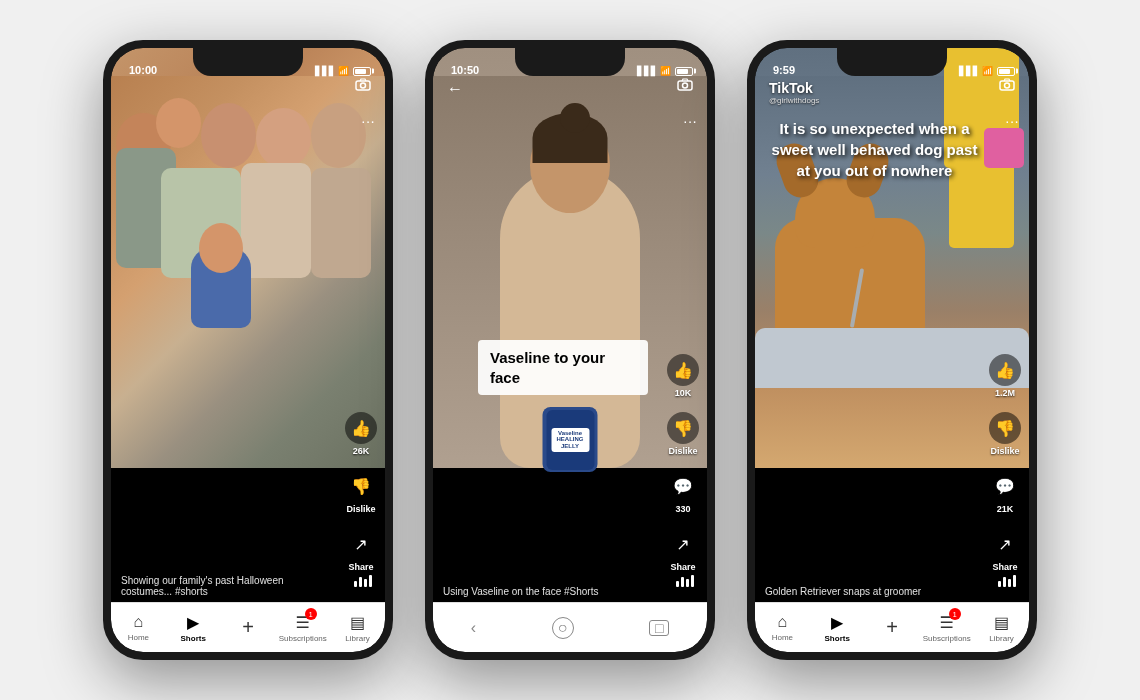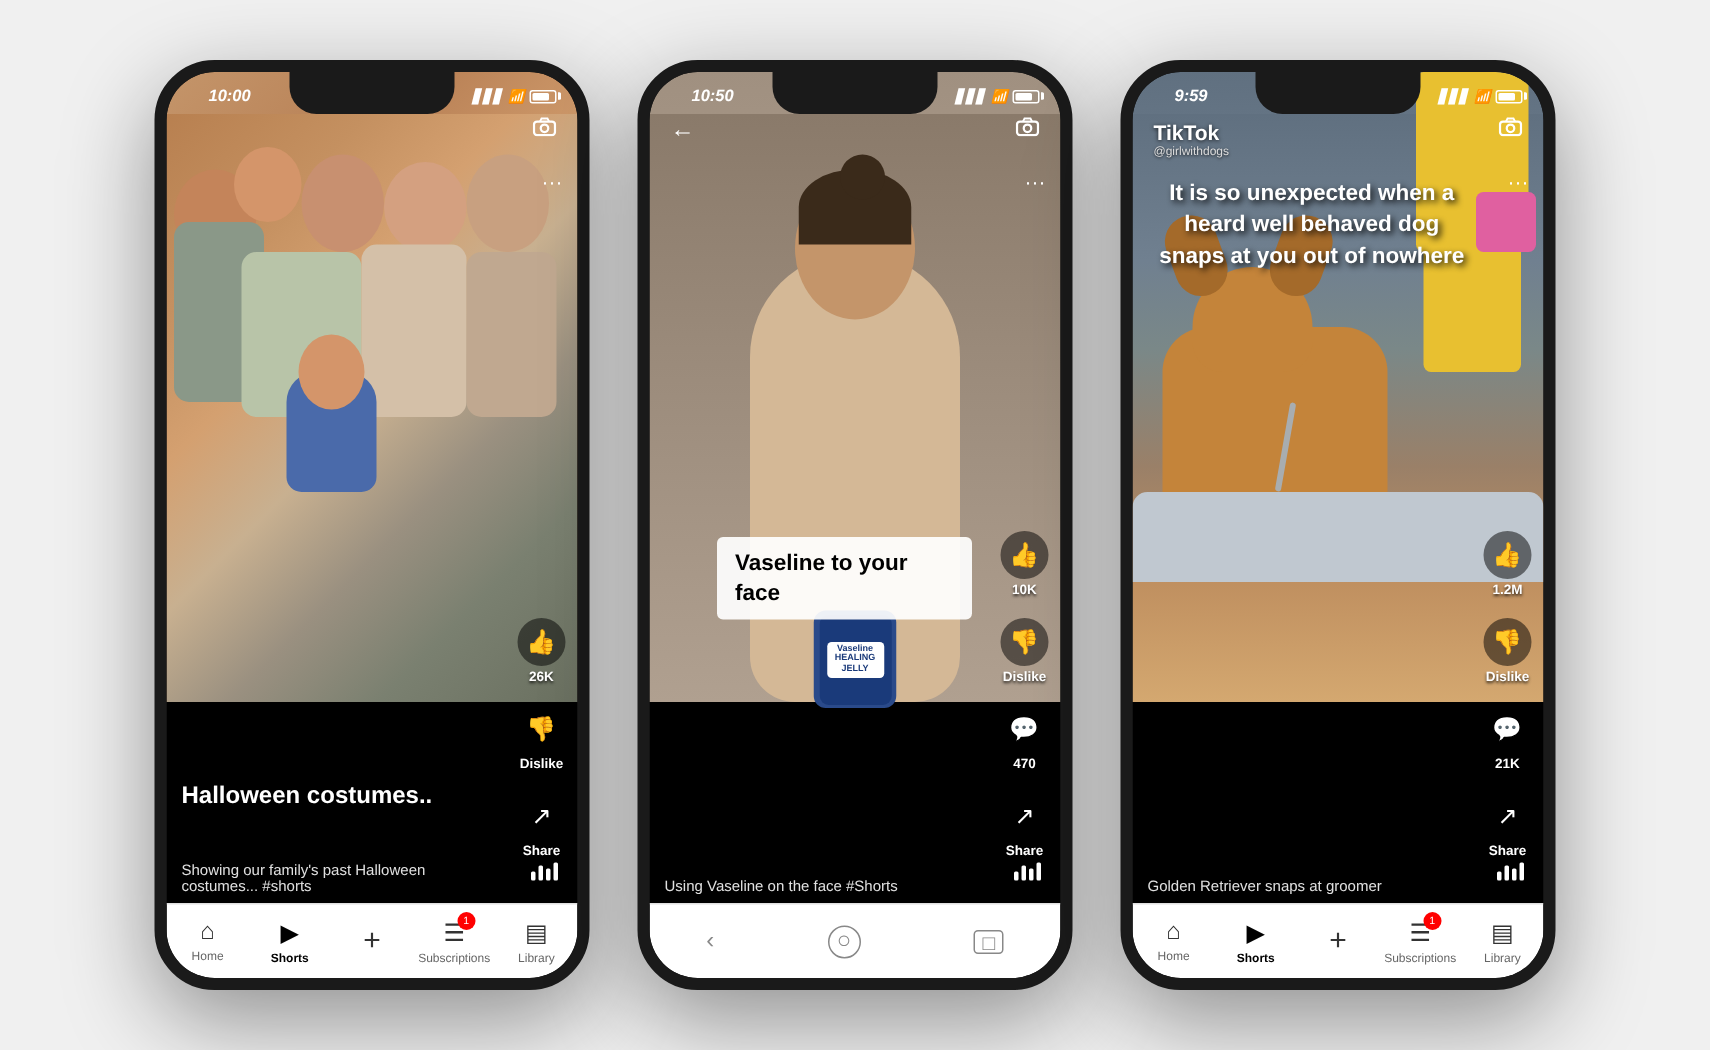--- a/index.html
+++ b/index.html
@@ -46,29 +46,28 @@
       height: 100%;
       background: #000;
       border-radius: 32px;
       overflow: hidden;
       position: relative;
     }
     
     .status-bar {
       position: absolute;
       top: 0;
-      left: 14px;
+      left: 4px;
       right: 0;
       height: 28px;
       display: flex;
-      align-items: center;
+      align-items: flex-end;
       justify-content: space-between;
       padding: 4px 14px 0;
       z-index: 15;
-      font-style: italic;
     }
     .status-time {
       color: #fff;
       font-size: 11px;
       font-weight: 600;
     }
     .status-icons {
       display: flex;
       align-items: center;
       gap: 3px;
@@ -426,21 +425,20 @@
           <span class="action-label">Dislike</span>
         </div>
         <div class="action-btn">
           <div class="action-icon">↗</div>
           <span class="action-label">Share</span>
         </div>
       </div>
 
       <div style="position:absolute;bottom:110px;left:10px;right:50px;z-index:12;">
         <div style="color:#fff;font-size:16px;font-weight:900;line-height:1.3;text-shadow:2px 2px 4px rgba(0,0,0,0.9);">
-          <div>Halloween costumes..</div>
         </div>
       </div>
 
       <div class="sound-bar" style="bottom:58px;">
         <div class="sound-bar-inner">
           <div class="bar" style="height:6px;"></div>
           <div class="bar" style="height:10px;"></div>
           <div class="bar" style="height:8px;"></div>
           <div class="bar" style="height:12px;"></div>
         </div>
@@ -534,29 +532,29 @@
         <div class="action-btn">
           <div class="action-icon">👍</div>
           <span class="action-label">10K</span>
         </div>
         <div class="action-btn">
           <div class="action-icon">👎</div>
           <span class="action-label">Dislike</span>
         </div>
         <div class="action-btn">
           <div class="action-icon">💬</div>
-          <span class="action-label">470</span>
+          <span class="action-label">330</span>
         </div>
         <div class="action-btn">
           <div class="action-icon">↗</div>
           <span class="action-label">Share</span>
         </div>
       </div>
 
-      <div class="text-overlay-card" style="left:45px;top:310px;">
+      <div class="text-overlay-card" style="left:45px;top:292px;">
         <span>Vaseline to your face</span>
       </div>
 
       <div class="sound-bar" style="bottom:58px;">
         <div class="sound-bar-inner">
           <div class="bar" style="height:6px;"></div>
           <div class="bar" style="height:10px;"></div>
           <div class="bar" style="height:8px;"></div>
           <div class="bar" style="height:12px;"></div>
         </div>
@@ -627,21 +625,21 @@
       <div class="camera-icon-top">
         <svg width="16" height="13" viewBox="0 0 16 13" fill="none">
             <rect x="1" y="3" width="14" height="9" rx="2" stroke="white" stroke-width="1.5"></rect>
             <circle cx="8" cy="7.5" r="2.5" stroke="white" stroke-width="1.5"></circle>
             <path d="M5 3L6 1h4l1 2" stroke="white" stroke-width="1.2"></path>
           </svg>
       </div>
 
       <div class="more-dots">···</div>
 
-      <div class="top-text-overlay">It is so unexpected when a heard well behaved dog snaps at you out of nowhere</div>
+      <div class="top-text-overlay">It is so unexpected when a sweet well behaved dog past at you out of nowhere</div>
 
       <div class="side-actions">
         <div class="action-btn">
           <div class="action-icon">👍</div>
           <span class="action-label">1.2M</span>
         </div>
         <div class="action-btn">
           <div class="action-icon">👎</div>
           <span class="action-label">Dislike</span>
         </div>

